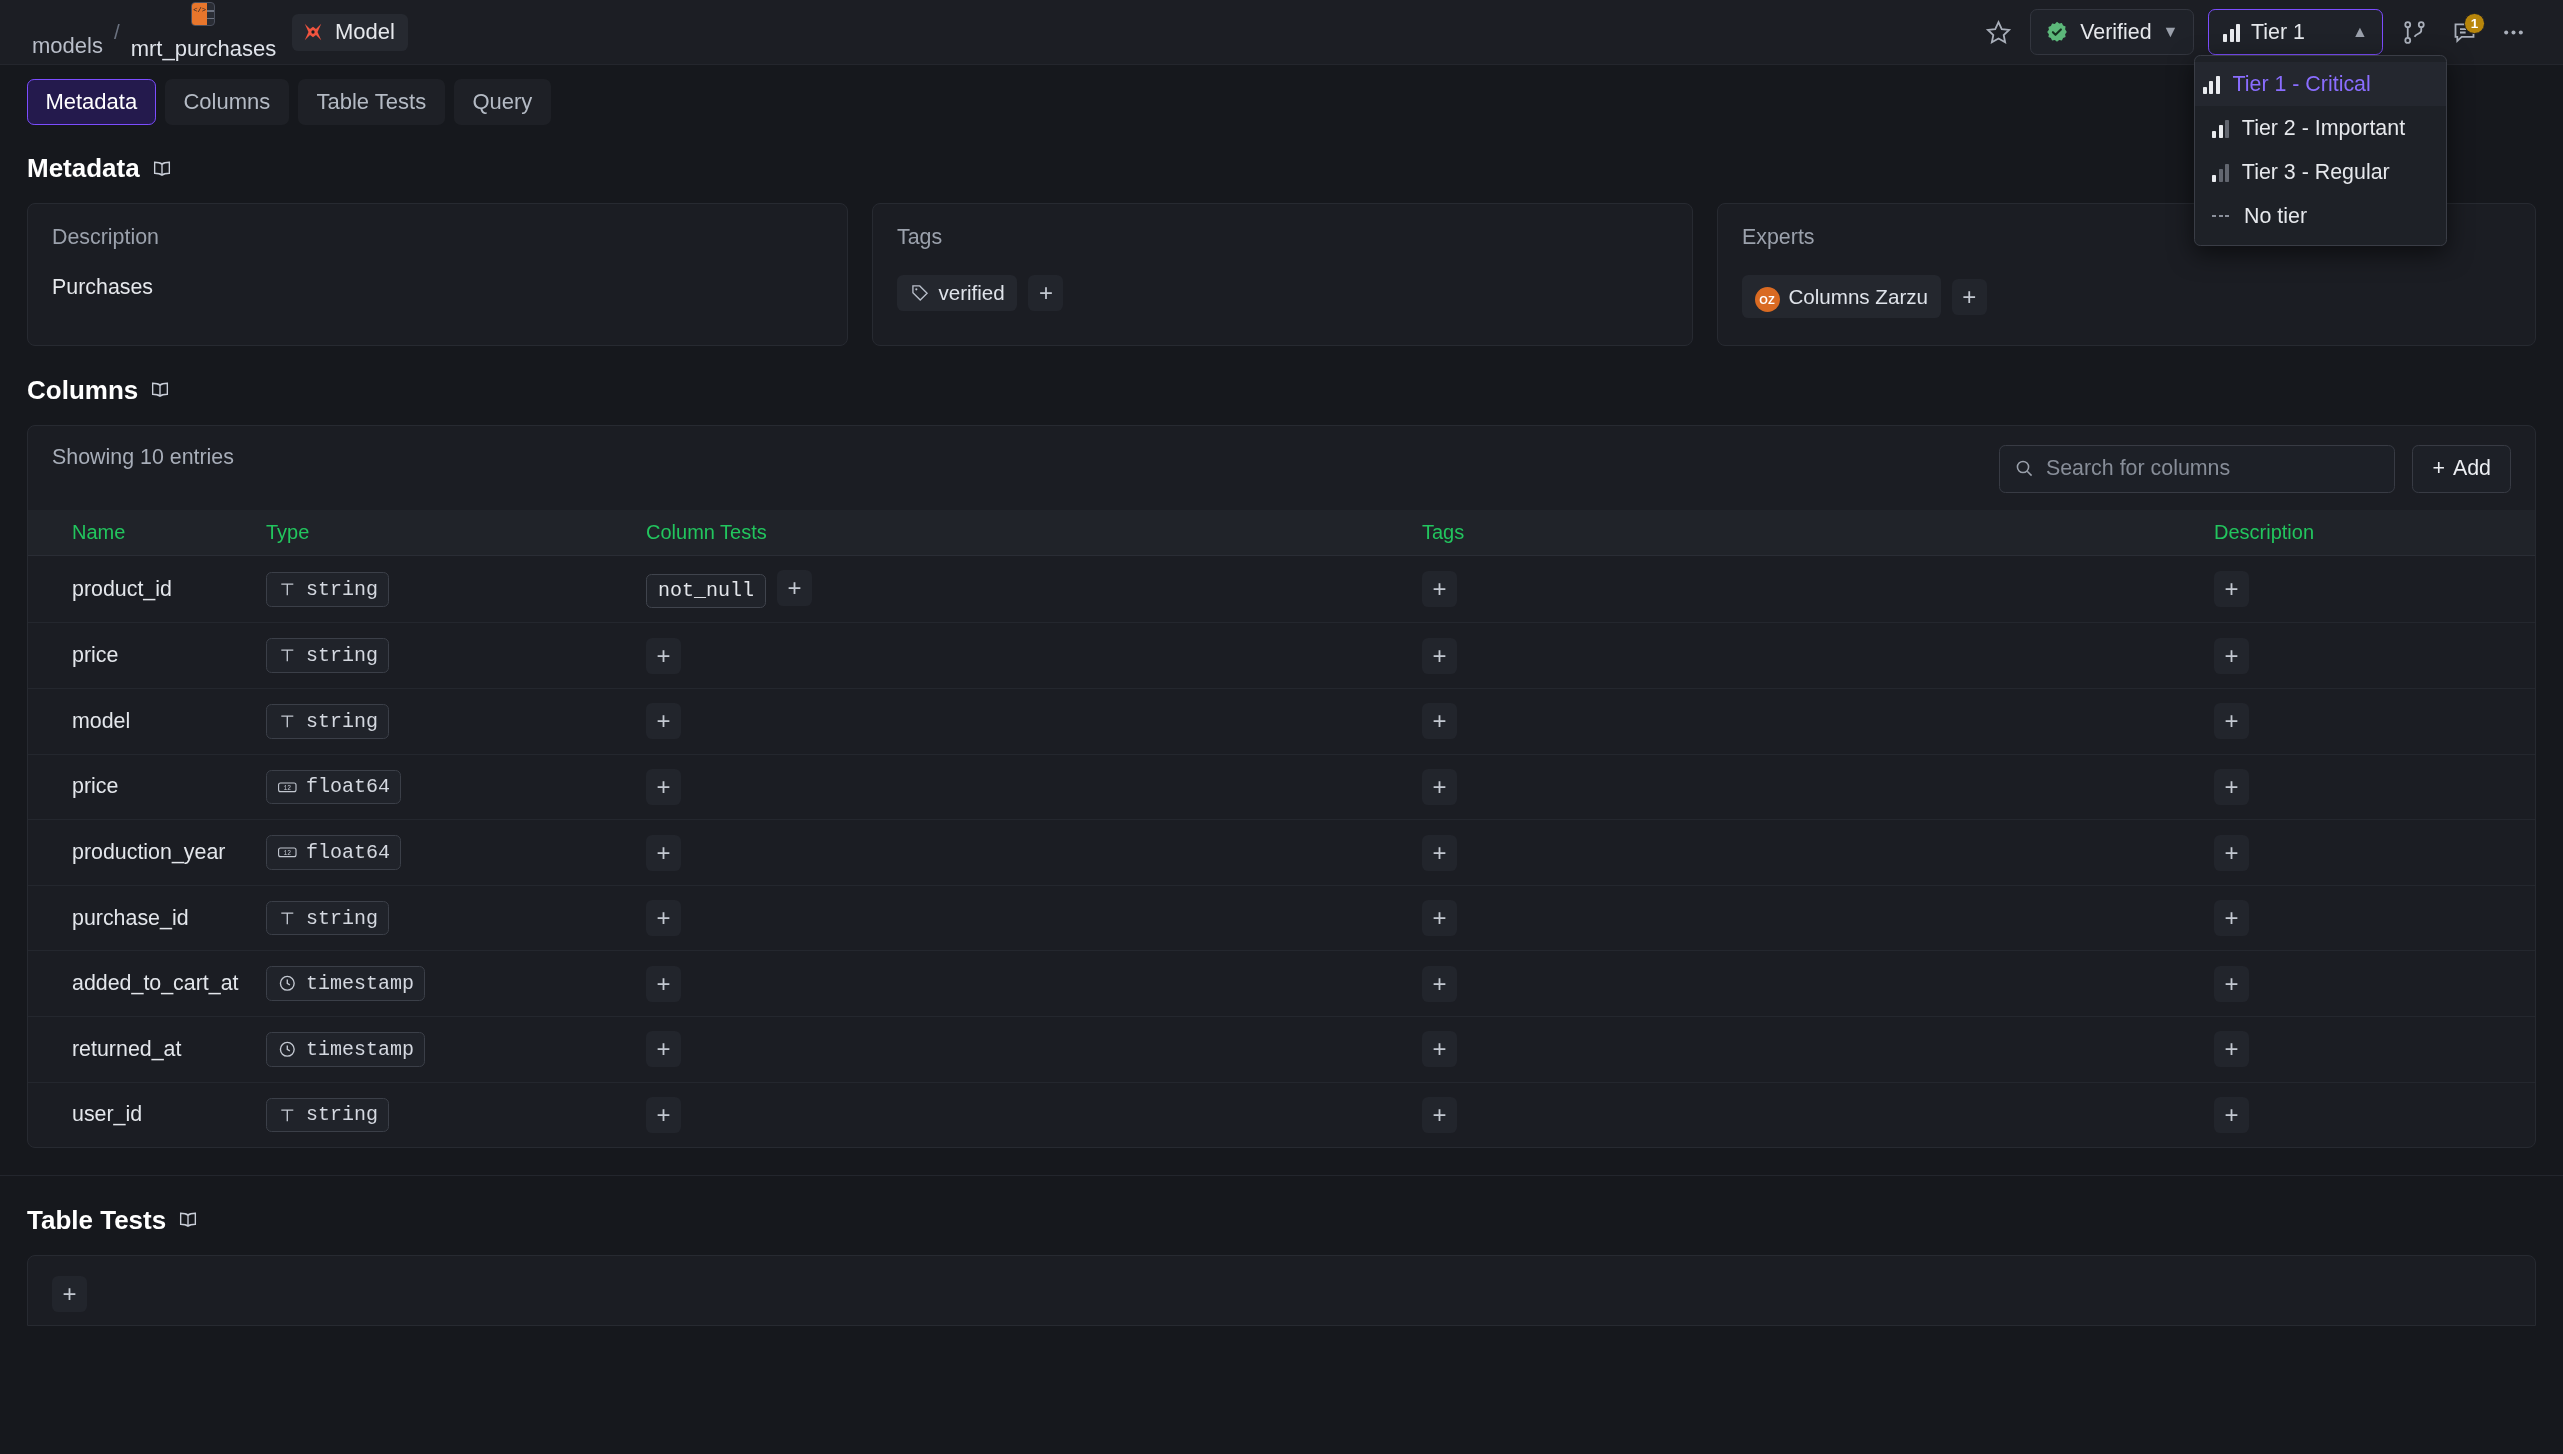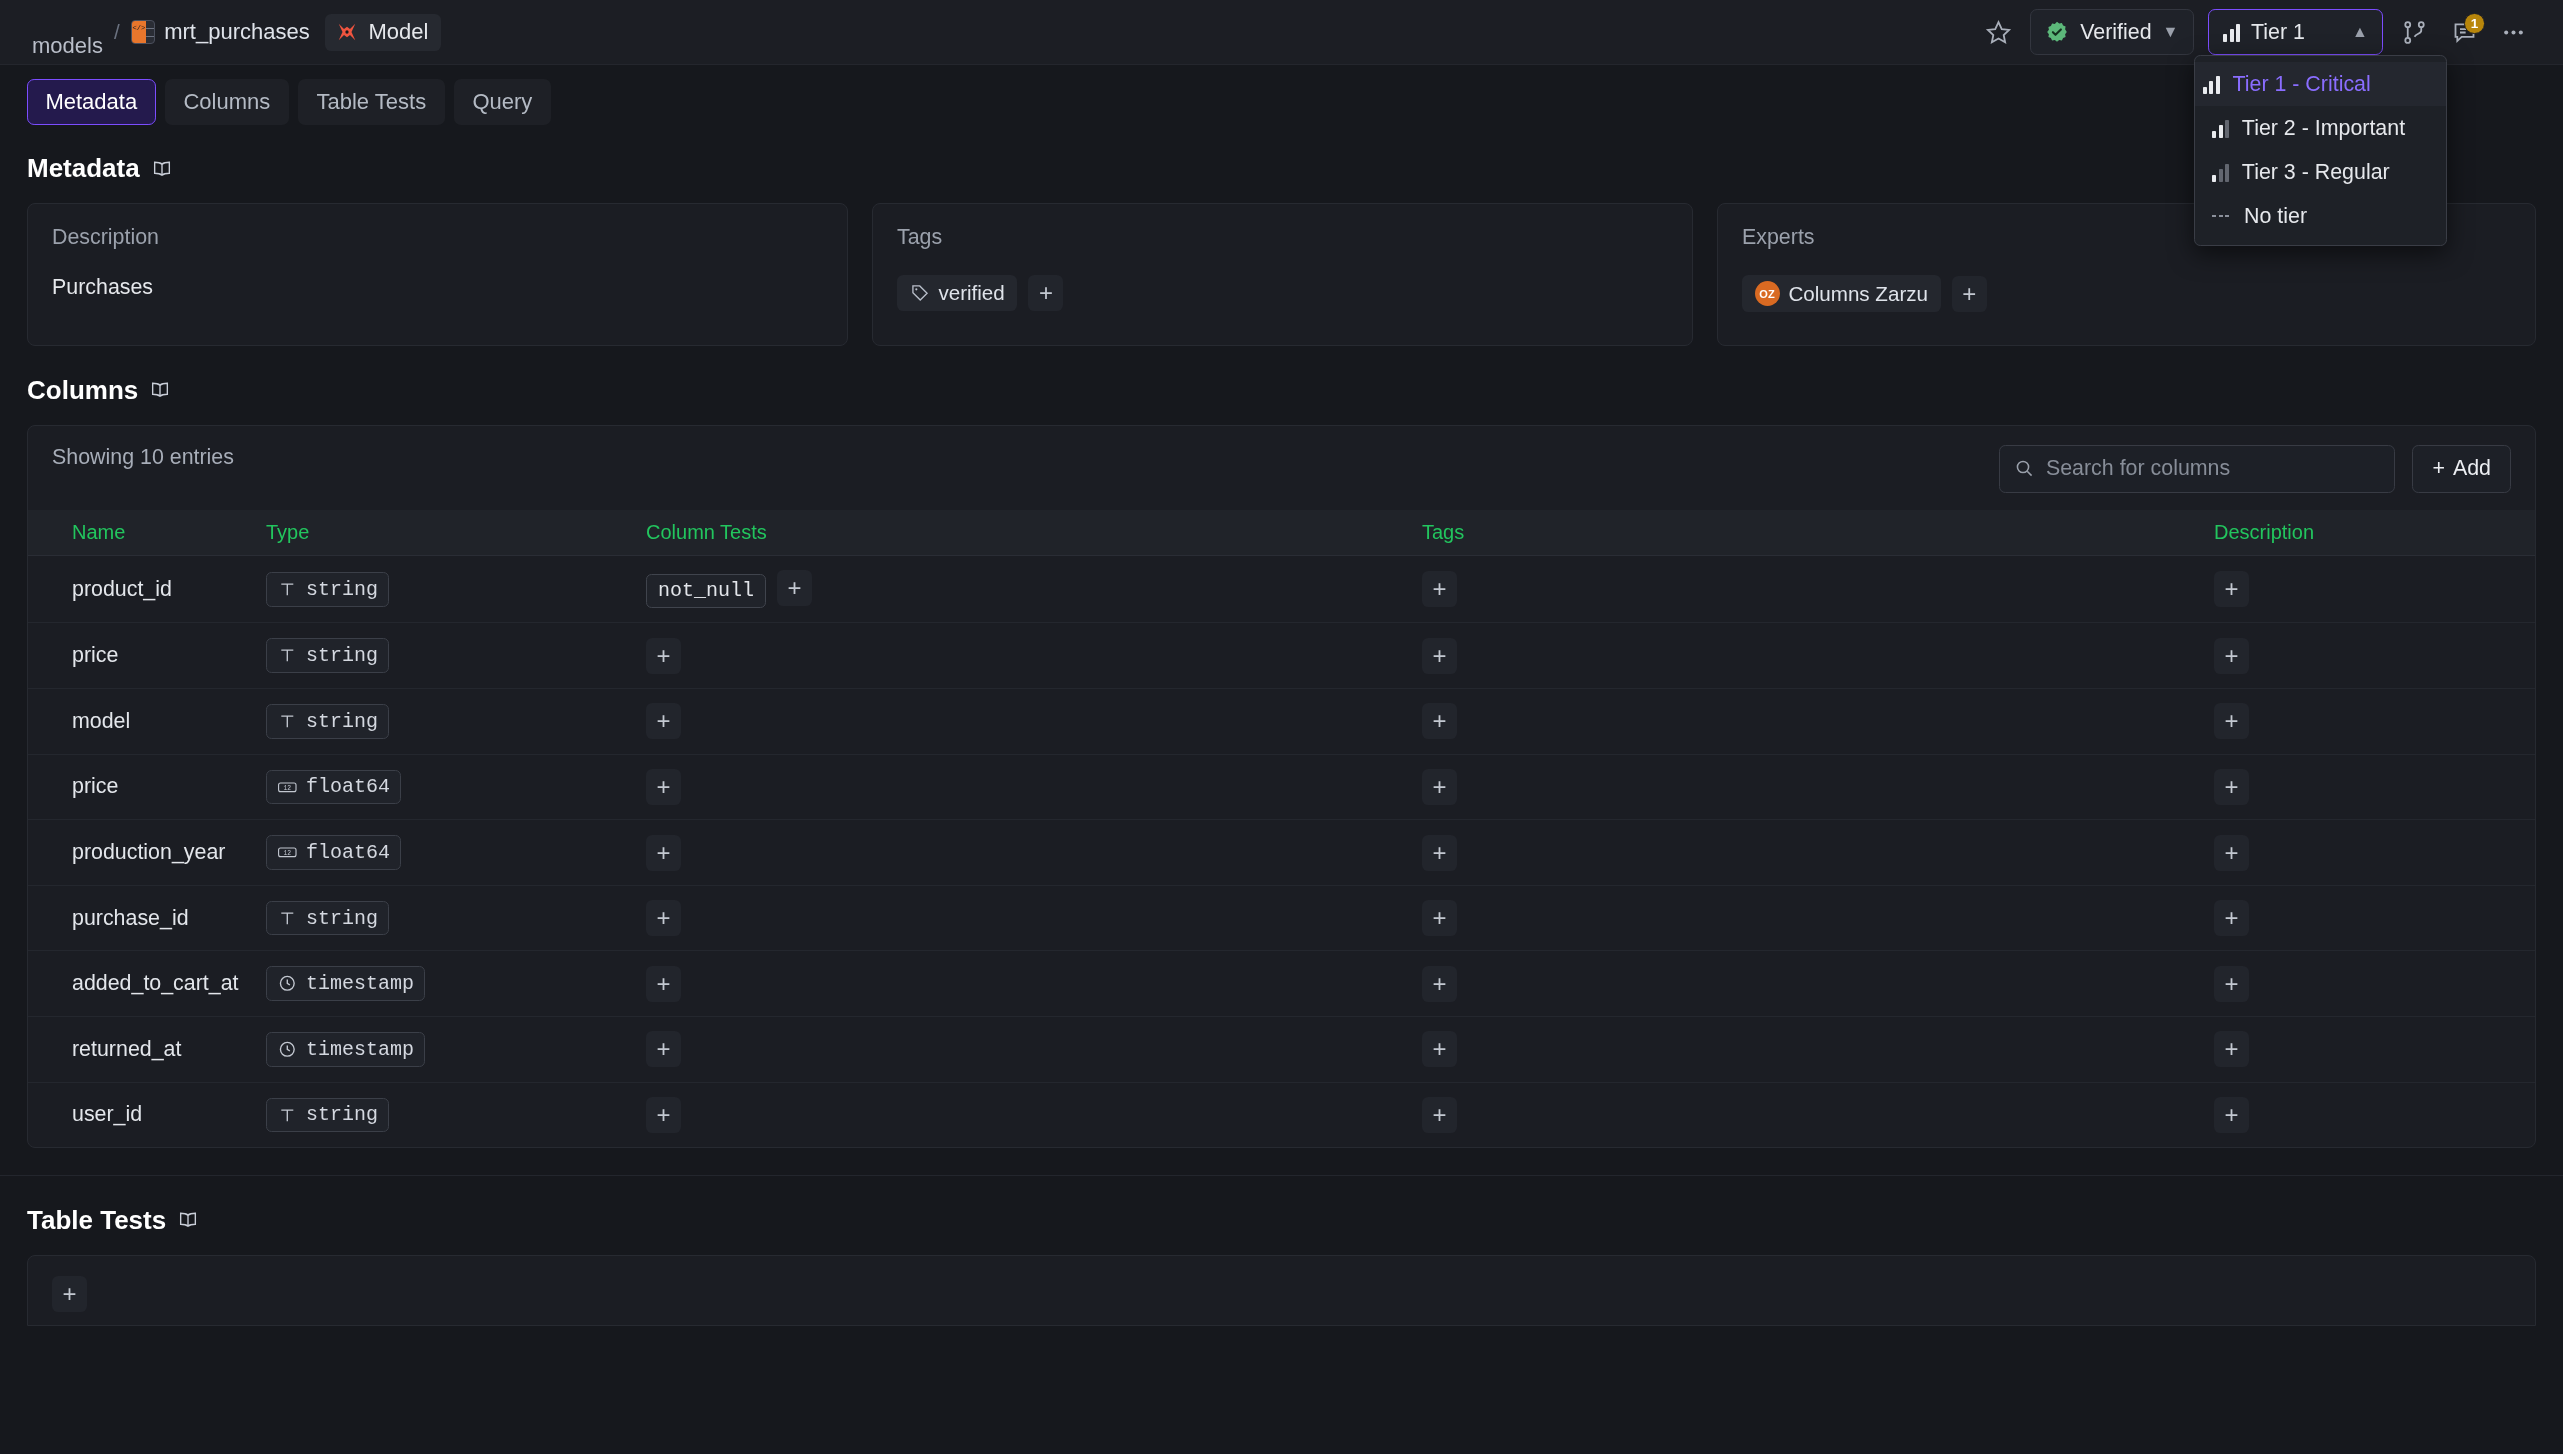--- a/index.html
+++ b/index.html
@@ -17,21 +17,21 @@
     display: flex; align-items: center;
     padding: 0 32px 0 32px;
     background: #1c1e24;
     border-bottom: 0.8px solid #24262d;
     position: relative;
     z-index: 5;
   }
   .crumbs { display: flex; align-items: center; gap: 11px; font-size: 22px; }
   .crumb-link { color: #b9bec9; margin-top: 28px; }
   .crumb-sep { color: #6b7280; font-size: 20.6px; }
-  .crumb-cur { color: #dfe3ea; display: flex; align-items: center; gap: 9.5px; }
+  .crumb-cur { color: #dfe3ea; display: flex; align-items: center; gap: 9.5px; flex-direction: column; }
   .tbl-icon {
     width: 24px; height: 24px; border-radius: 4px;
     background: #2a2d35; border: 1.2px solid #4a4f5c;
     position: relative; overflow: hidden; flex: none;
   }
   .tbl-icon:before {
     content: ""; position: absolute; left: 0; top: 0; width: 14.3px; height: 100%;
     background: #e8762c;
   }
   .tbl-icon:after {
@@ -131,20 +131,21 @@
     display: inline-flex; align-items: center; justify-content: center;
     width: 35px; height: 36px; border-radius: 6.3px; background: #22252c;
     color: #c3c8d1; font-size: 24px; cursor: pointer; line-height: 1; flex: none;
   }
   .tag-icon { width: 20px; height: 20px; flex: none; }
   .avatar {
     width: 25px; height: 25px; border-radius: 50%;
     background: #d96a22; color: #fff; font-size: 11px; font-weight: 700;
     display: flex; align-items: center; justify-content: center; flex: none;
     letter-spacing: 0.4px;
+    margin-top: 6px;
   }
   .row-flex { display: flex; align-items: center; gap: 11px; }
 
   
   .panel {
     margin: 0 27px; background: #1b1d23;
     border: 0.8px solid #272a31; border-radius: 8px; overflow: hidden;
   }
   .panel-head {
     display: flex; padding: 19px 24px 17.4px 24px;

